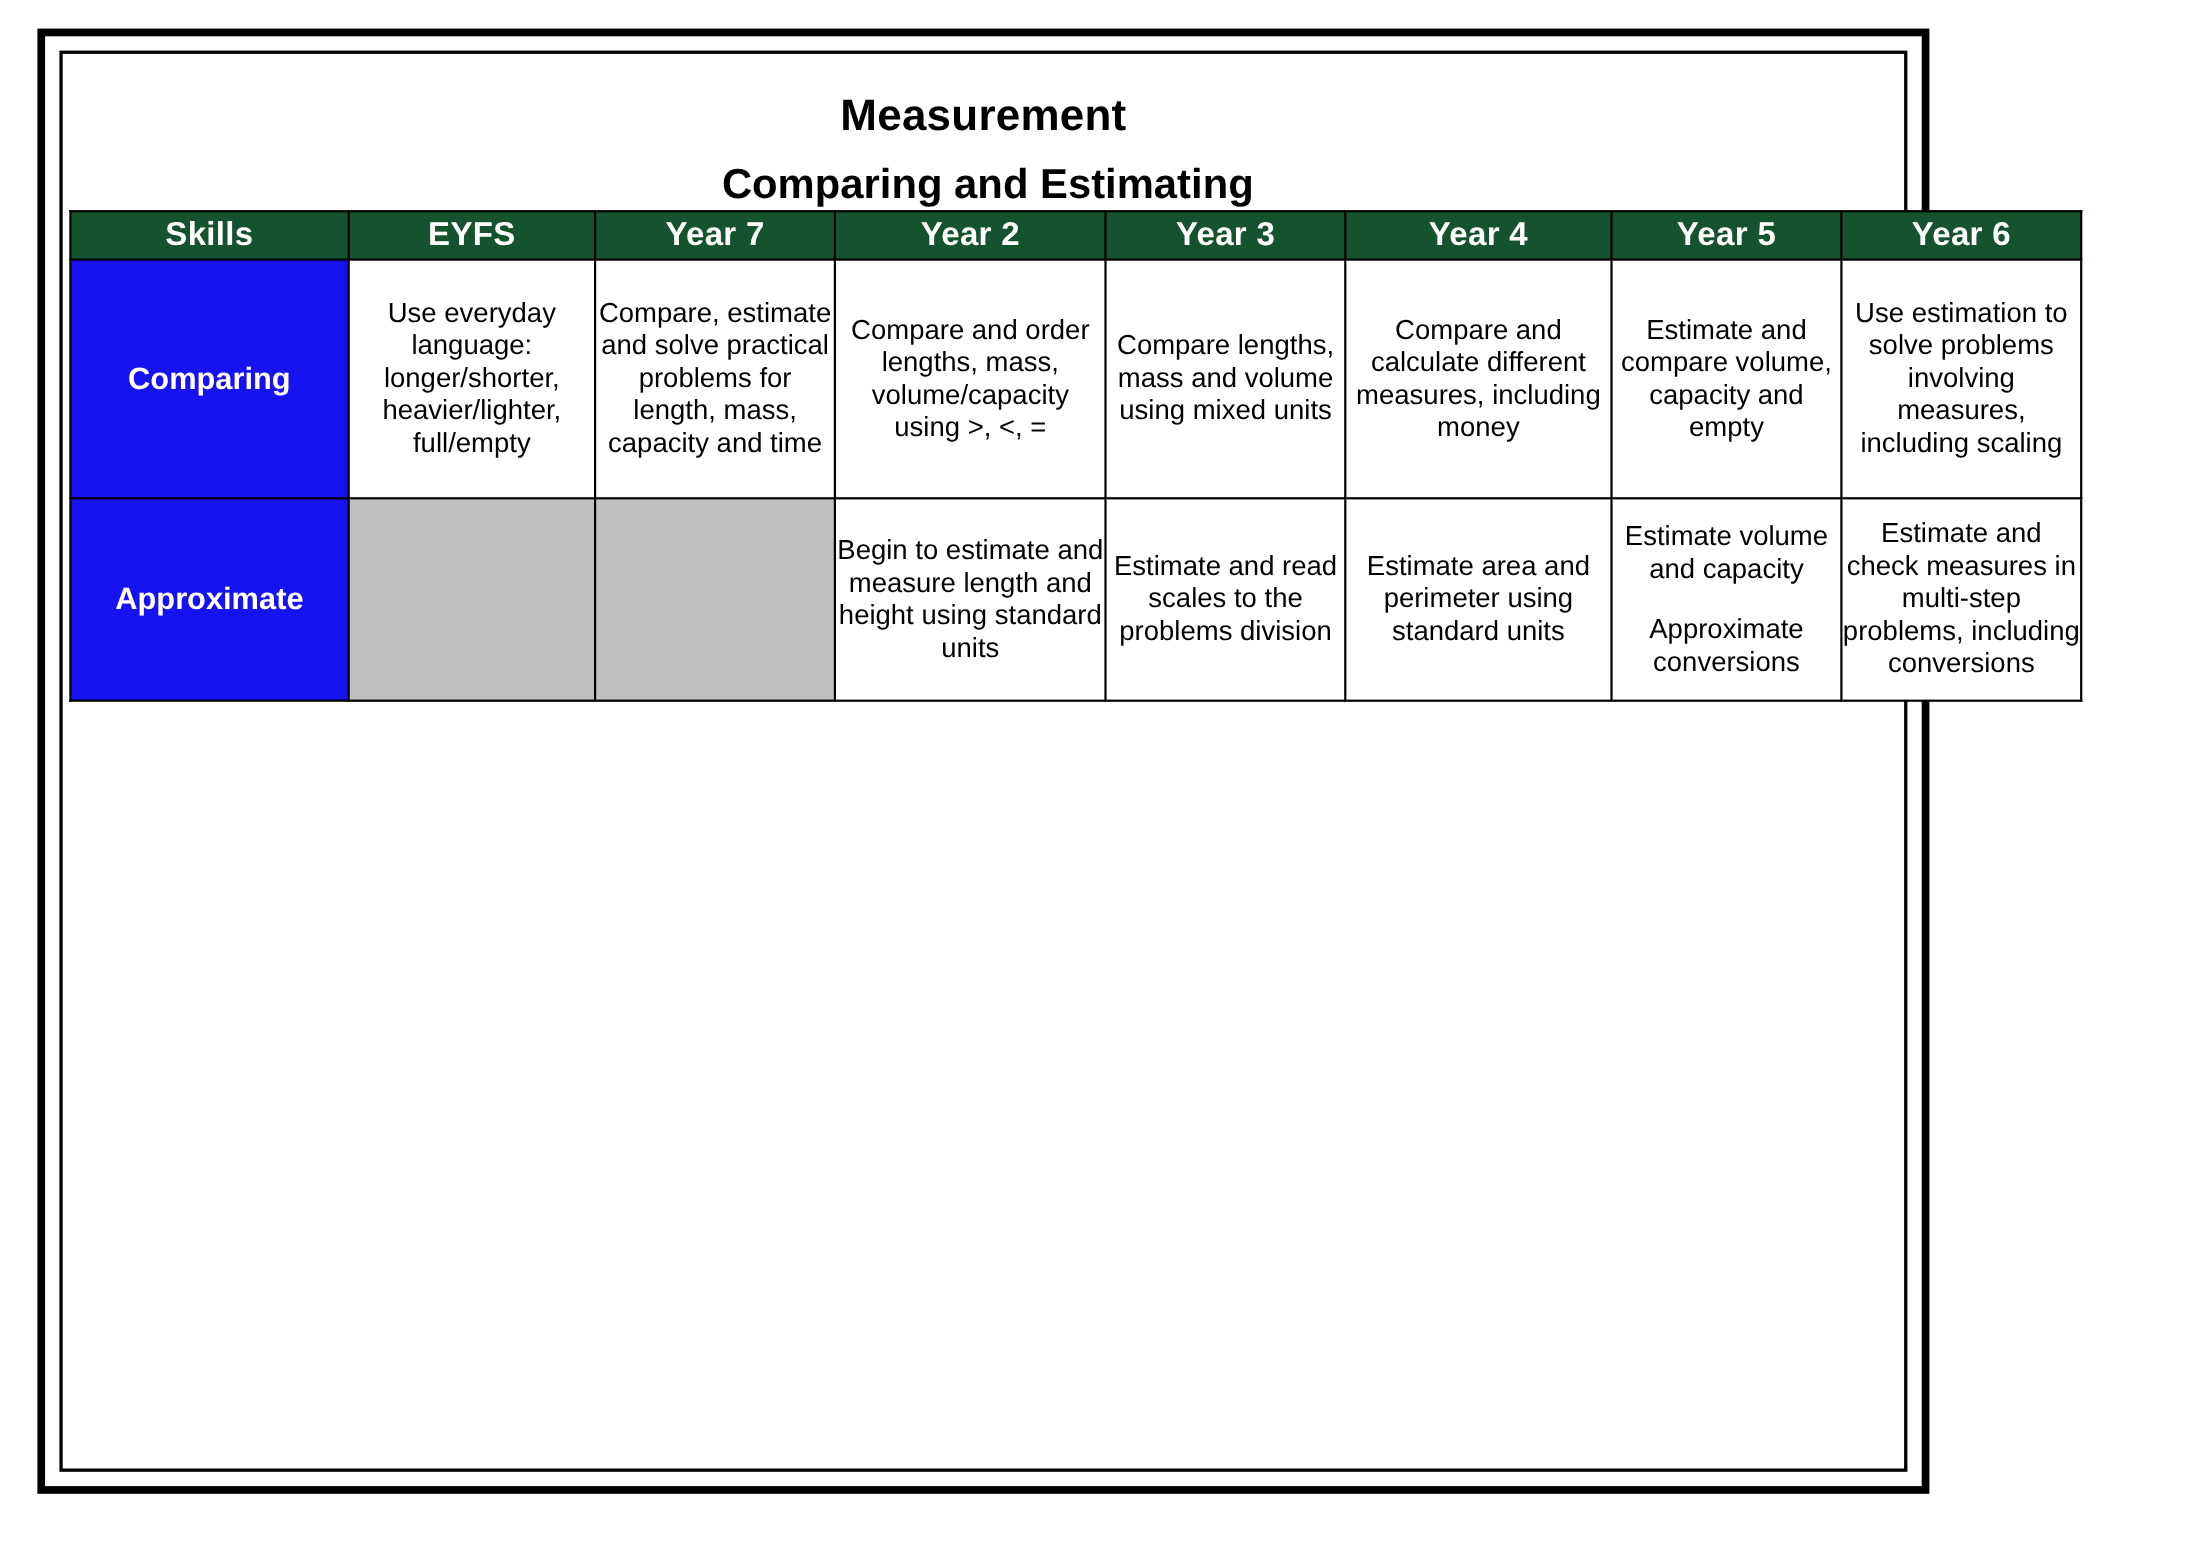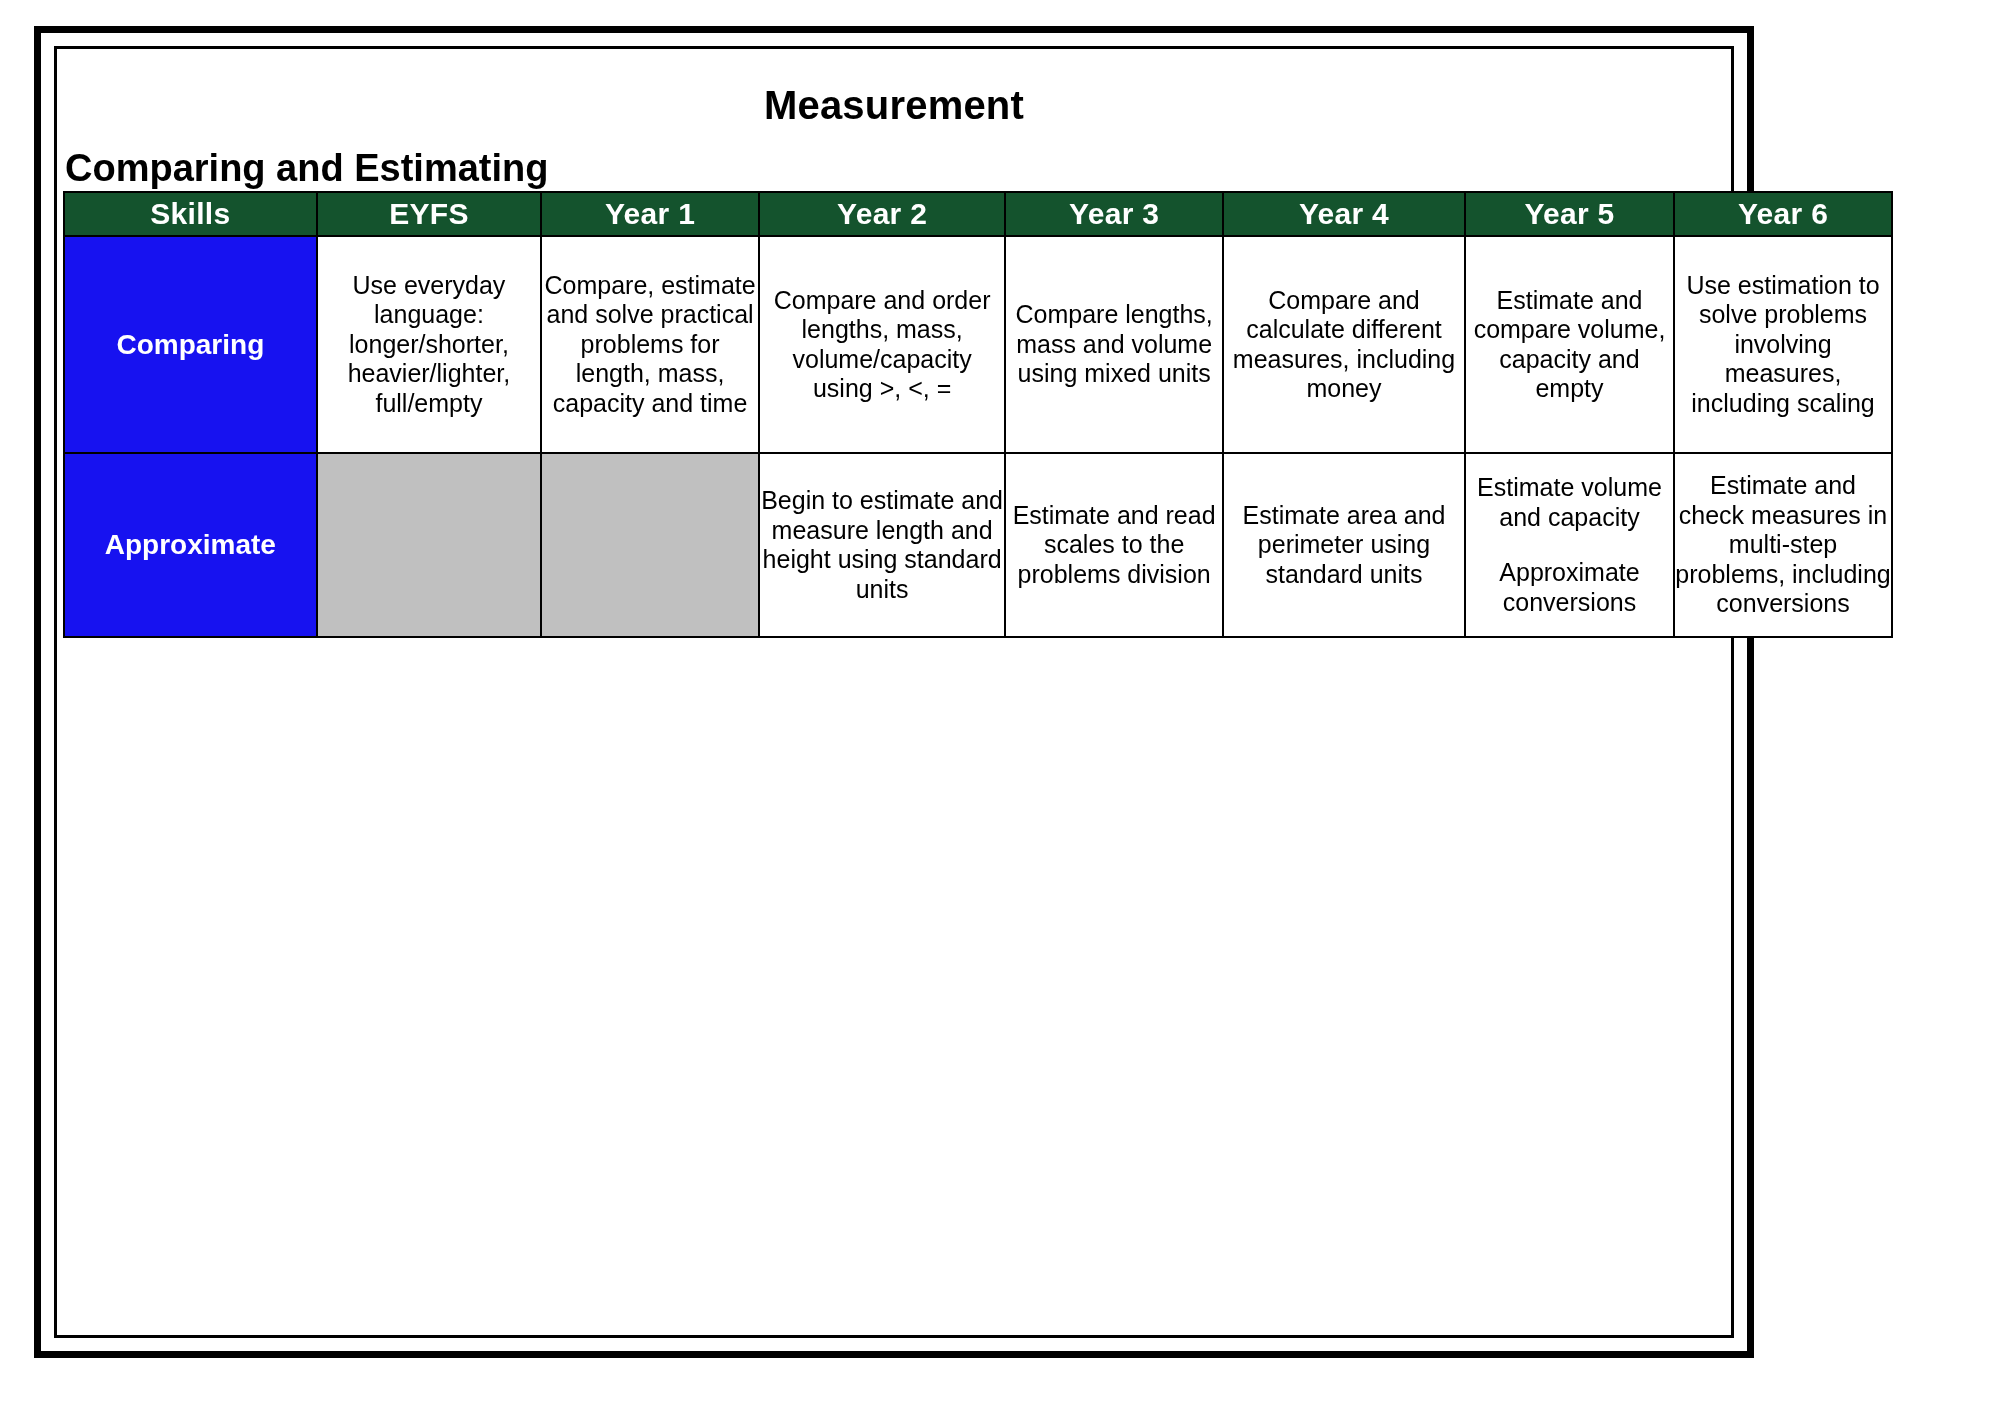--- a/index.html
+++ b/index.html
@@ -54,20 +54,21 @@
     margin: 36px 0 0 0;
     line-height: 1.0;
   }
 
   .section-title {
     font-size: 38px;
     font-weight: bold;
     color: #000000;
     margin: 24px 0 4px 8px;
     line-height: 1.0;
+    text-align: center;
   }
 
   table.skills-table {
     border-collapse: collapse;
     table-layout: fixed;
     width: 1830px;
     margin-left: 6px;
     border: 2px solid #000000;
   }
 
@@ -153,21 +154,21 @@
           <col class="c-y2">
           <col class="c-y3">
           <col class="c-y4">
           <col class="c-y5">
           <col class="c-y6">
         </colgroup>
         <thead>
           <tr>
             <th class="col-head">Skills</th>
             <th class="col-head">EYFS</th>
-            <th class="col-head">Year 1</th>
+            <th class="col-head">Year 7</th>
             <th class="col-head">Year 2</th>
             <th class="col-head">Year 3</th>
             <th class="col-head">Year 4</th>
             <th class="col-head">Year 5</th>
             <th class="col-head">Year 6</th>
           </tr>
         </thead>
         <tbody>
           <tr class="r-comparing">
             <td class="row-head">Comparing</td>

